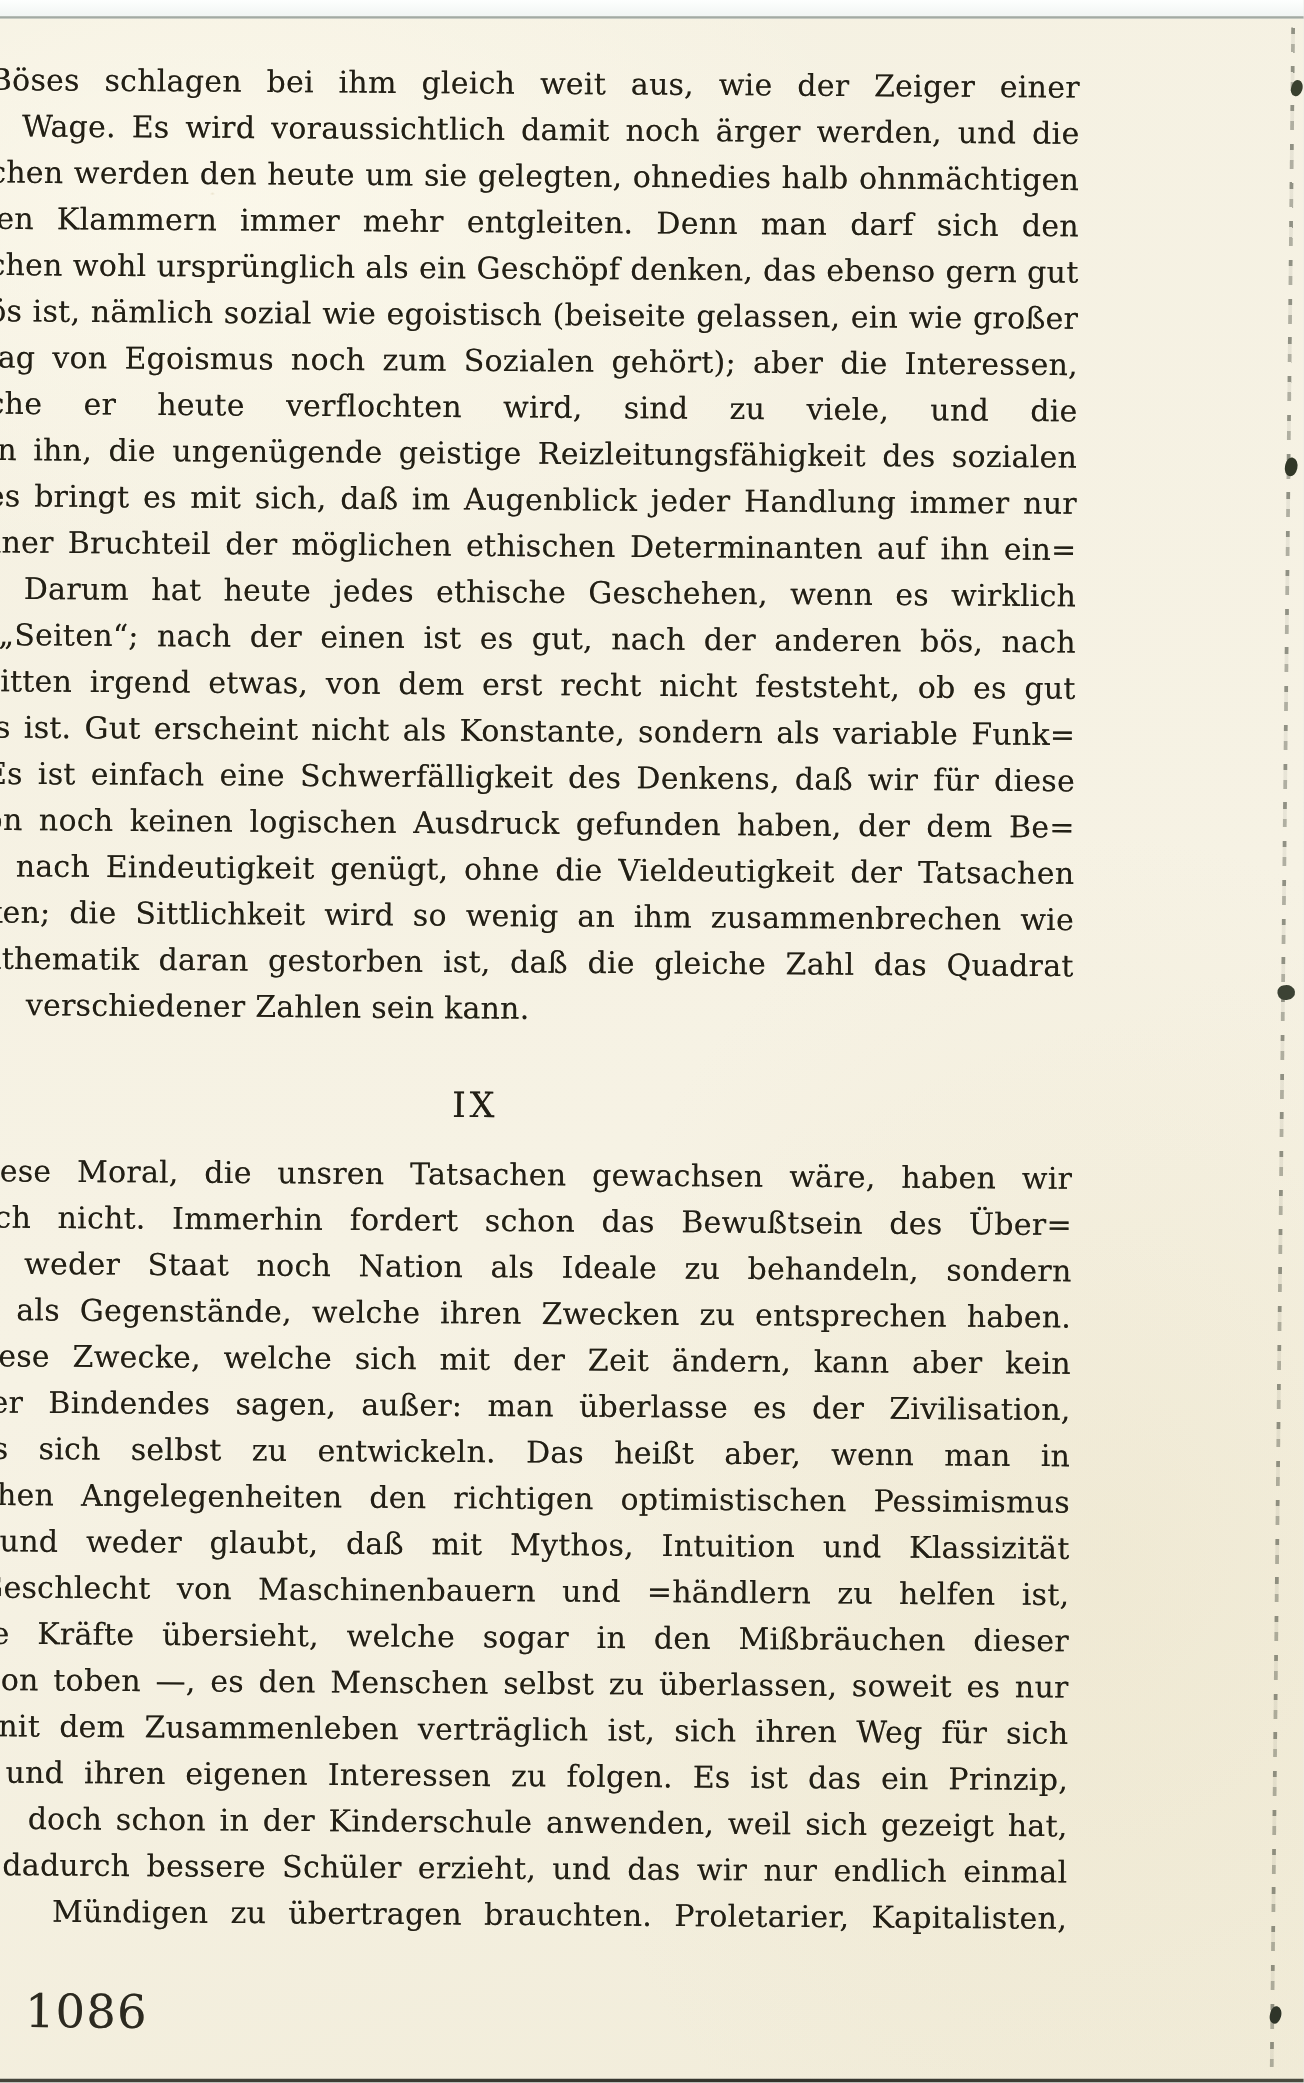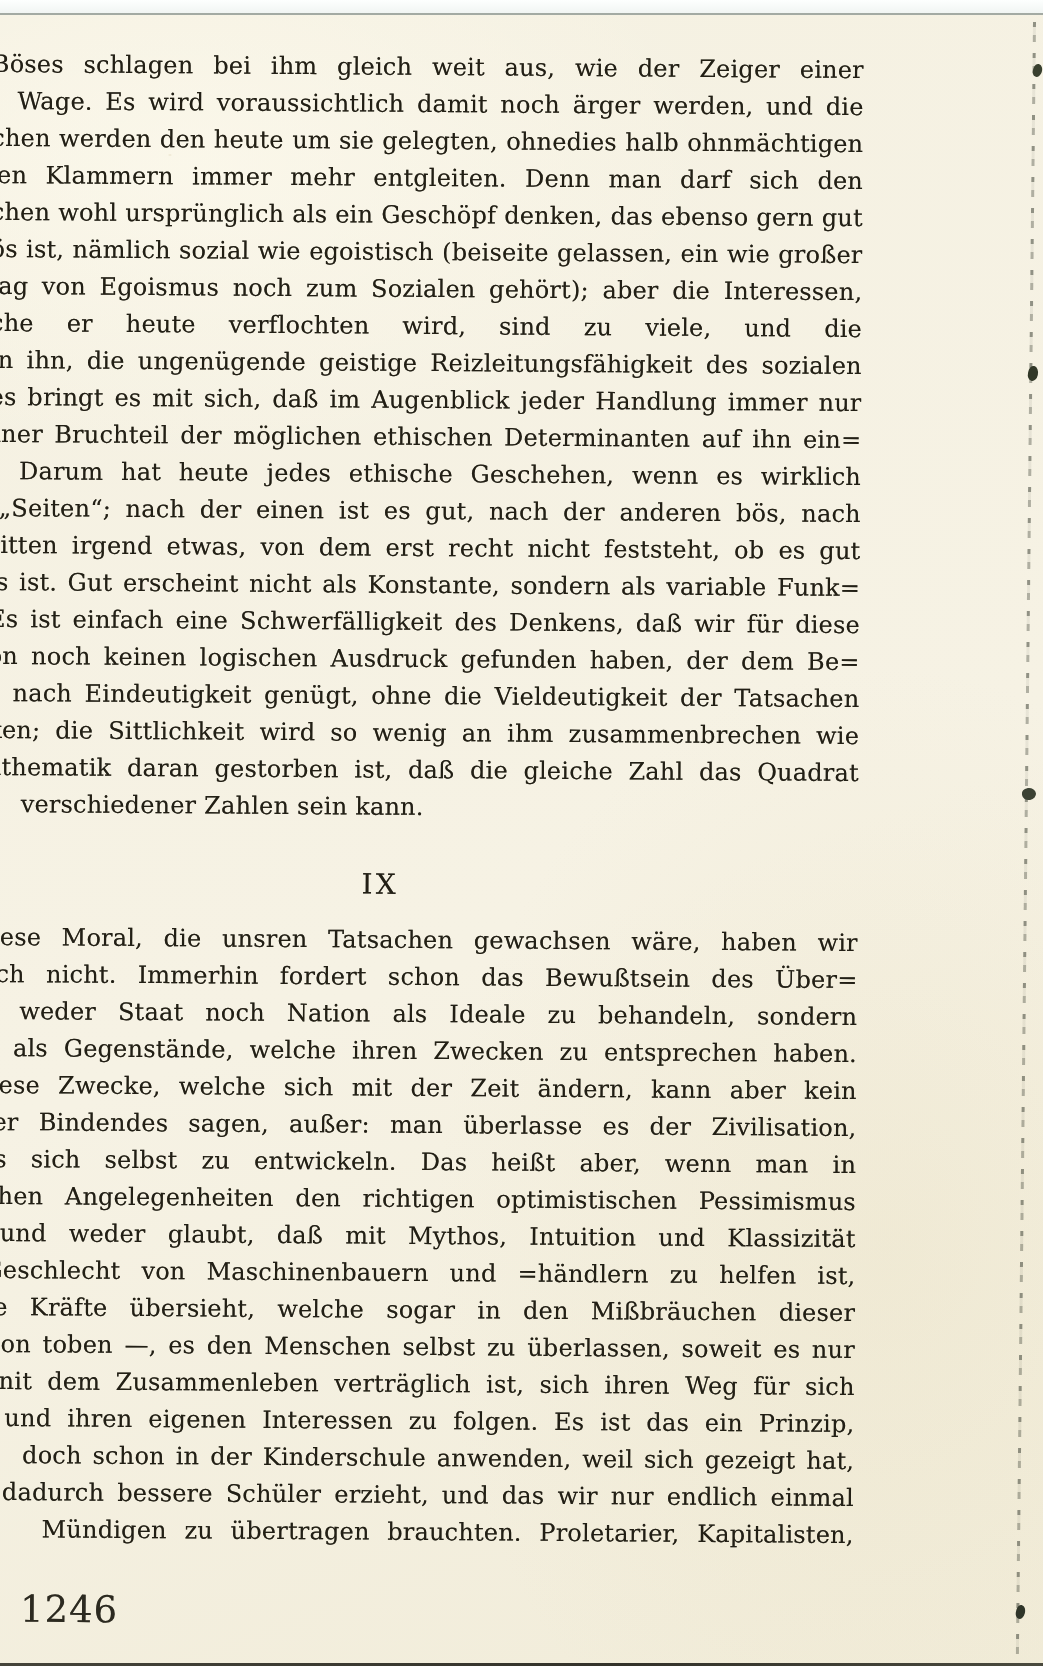--- a/index.html
+++ b/index.html
@@ -126,21 +126,21 @@
       <div class="line" style="padding-left: 10px;">e Kräfte übersieht, welche sogar in den Mißbräuchen dieser</div>
       <div class="line" style="padding-left: 0px;">tion toben —, es den Menschen selbst zu überlassen, soweit es nur</div>
       <div class="line" style="padding-left: 16px;">nit dem Zusammenleben verträglich ist, sich ihren Weg für sich</div>
       <div class="line" style="padding-left: 22px;">und ihren eigenen Interessen zu folgen. Es ist das ein Prinzip,</div>
       <div class="line" style="padding-left: 40px;">doch schon in der Kinderschule anwenden, weil sich gezeigt hat,</div>
       <div class="line" style="padding-left: 20px;">dadurch bessere Schüler erzieht, und das wir nur endlich einmal</div>
       <div class="line" style="padding-left: 60px;">Mündigen zu übertragen brauchten. Proletarier, Kapitalisten,</div>
     </div>
 </div>
 
-<div class="page-number">1246</div>
+<div class="page-number">1086</div>
 
 <div class="page-edge-line"></div>
 <div class="speck speck-1"></div>
 <div class="speck speck-2"></div>
 <div class="speck speck-3"></div>
 <div class="speck speck-4"></div>
 
 <div class="page-bottom-edge"></div>
 
 </body></html>

